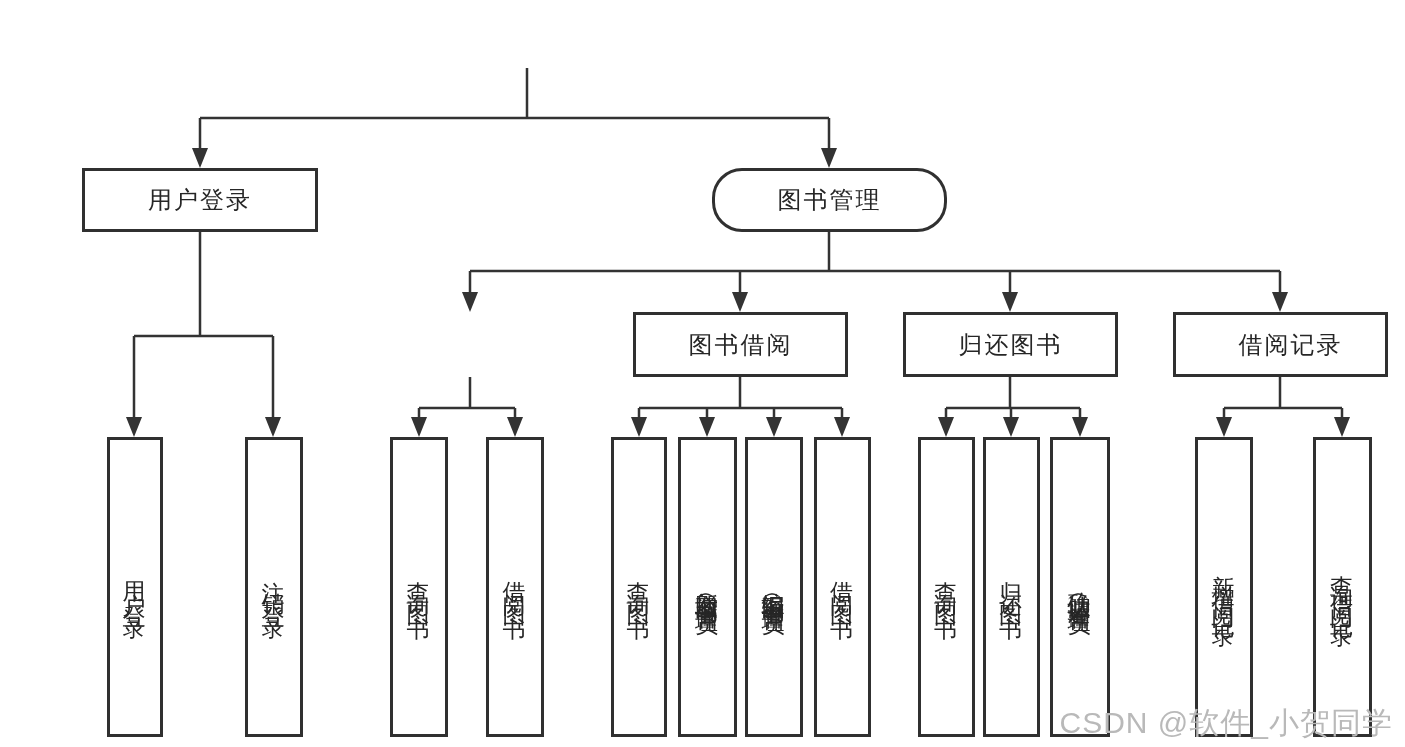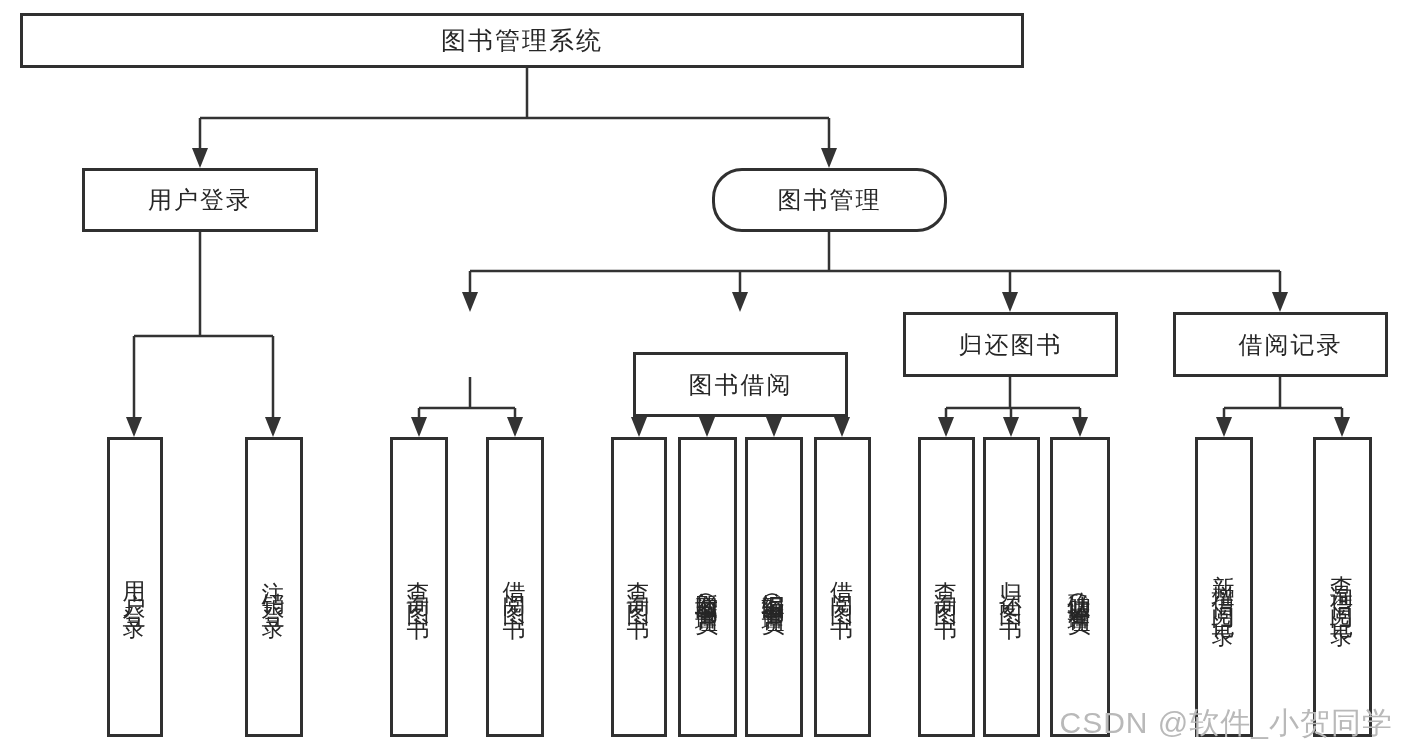--- a/index.html
+++ b/index.html
@@ -55,26 +55,25 @@
       <use href="#ah" x="707" y="437"></use>
     <use href="#ah" x="774" y="437"></use>
       <use href="#ah" x="842" y="437"></use>
     <use href="#ah" x="946" y="437"></use>
       <use href="#ah" x="1011" y="437"></use>
     <use href="#ah" x="1080" y="437"></use>
       <use href="#ah" x="1224" y="437"></use>
     <use href="#ah" x="1342" y="437"></use>
   </svg>
 
-  <div class="node root" style="left:20px;top:13px;width:1004px;height:55px;">图书管理系统</div>
 
   <div class="node" style="left:82px;top:168px;width:236px;height:64px;">用户登录</div>
   <div class="node" style="left:712px;top:168px;width:235px;height:64px;border-radius:30px;">图书管理</div>
 
-  <div class="node" style="left:633px;top:312px;width:215px;height:65px;margin-top:40px;">图书借阅</div>
+  <div class="node" style="left:633px;top:312px;width:215px;height:65px;">图书借阅</div>
   <div class="node" style="left:903px;top:312px;width:215px;height:65px;">归还图书</div>
   <div class="node" style="left:1173px;top:312px;width:215px;height:65px;padding-left:20px;">借阅记录</div>
 
   <div class="node vnode" style="left: 107px; top: 437px; width: 56px; height: 300px; letter-spacing: 12px;">用户登录</div>
   <div class="node vnode" style="left: 245px; top: 437px; width: 58px; height: 300px; letter-spacing: 12px;">注销登录</div>
 
   <div class="node vnode" style="left: 390px; top: 437px; width: 58px; height: 300px; letter-spacing: 12px;">查询图书</div>
   <div class="node vnode" style="left: 486px; top: 437px; width: 58px; height: 300px; letter-spacing: 12px;">借阅图书</div>
 
   <div class="node vnode" style="left: 611px; top: 437px; width: 56px; height: 300px; letter-spacing: 12px;">查询图书</div>

